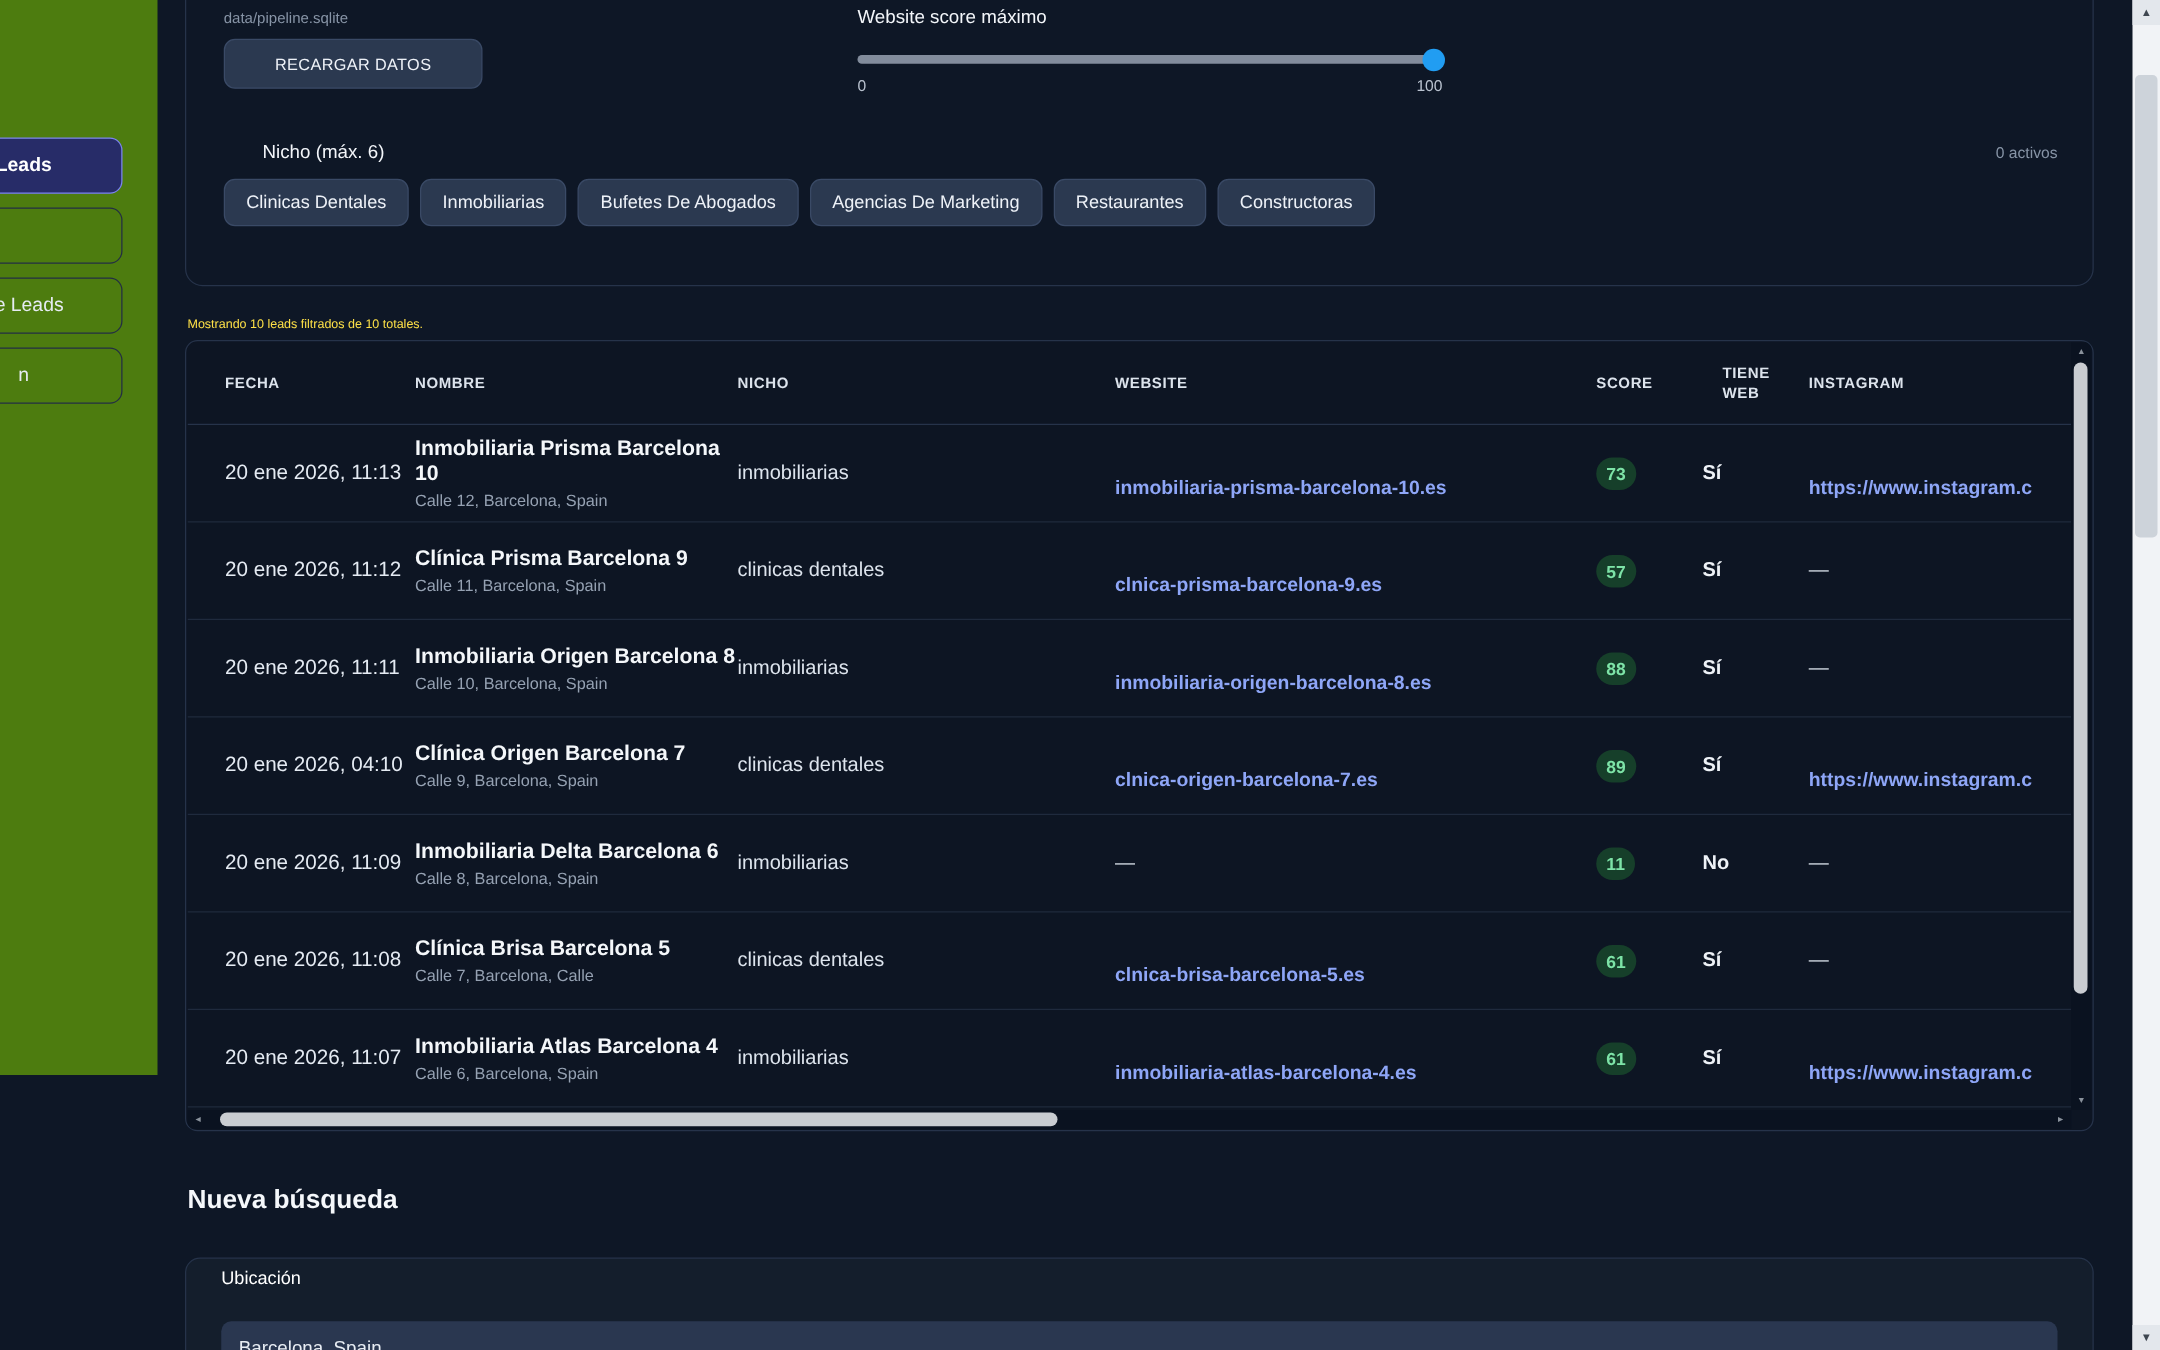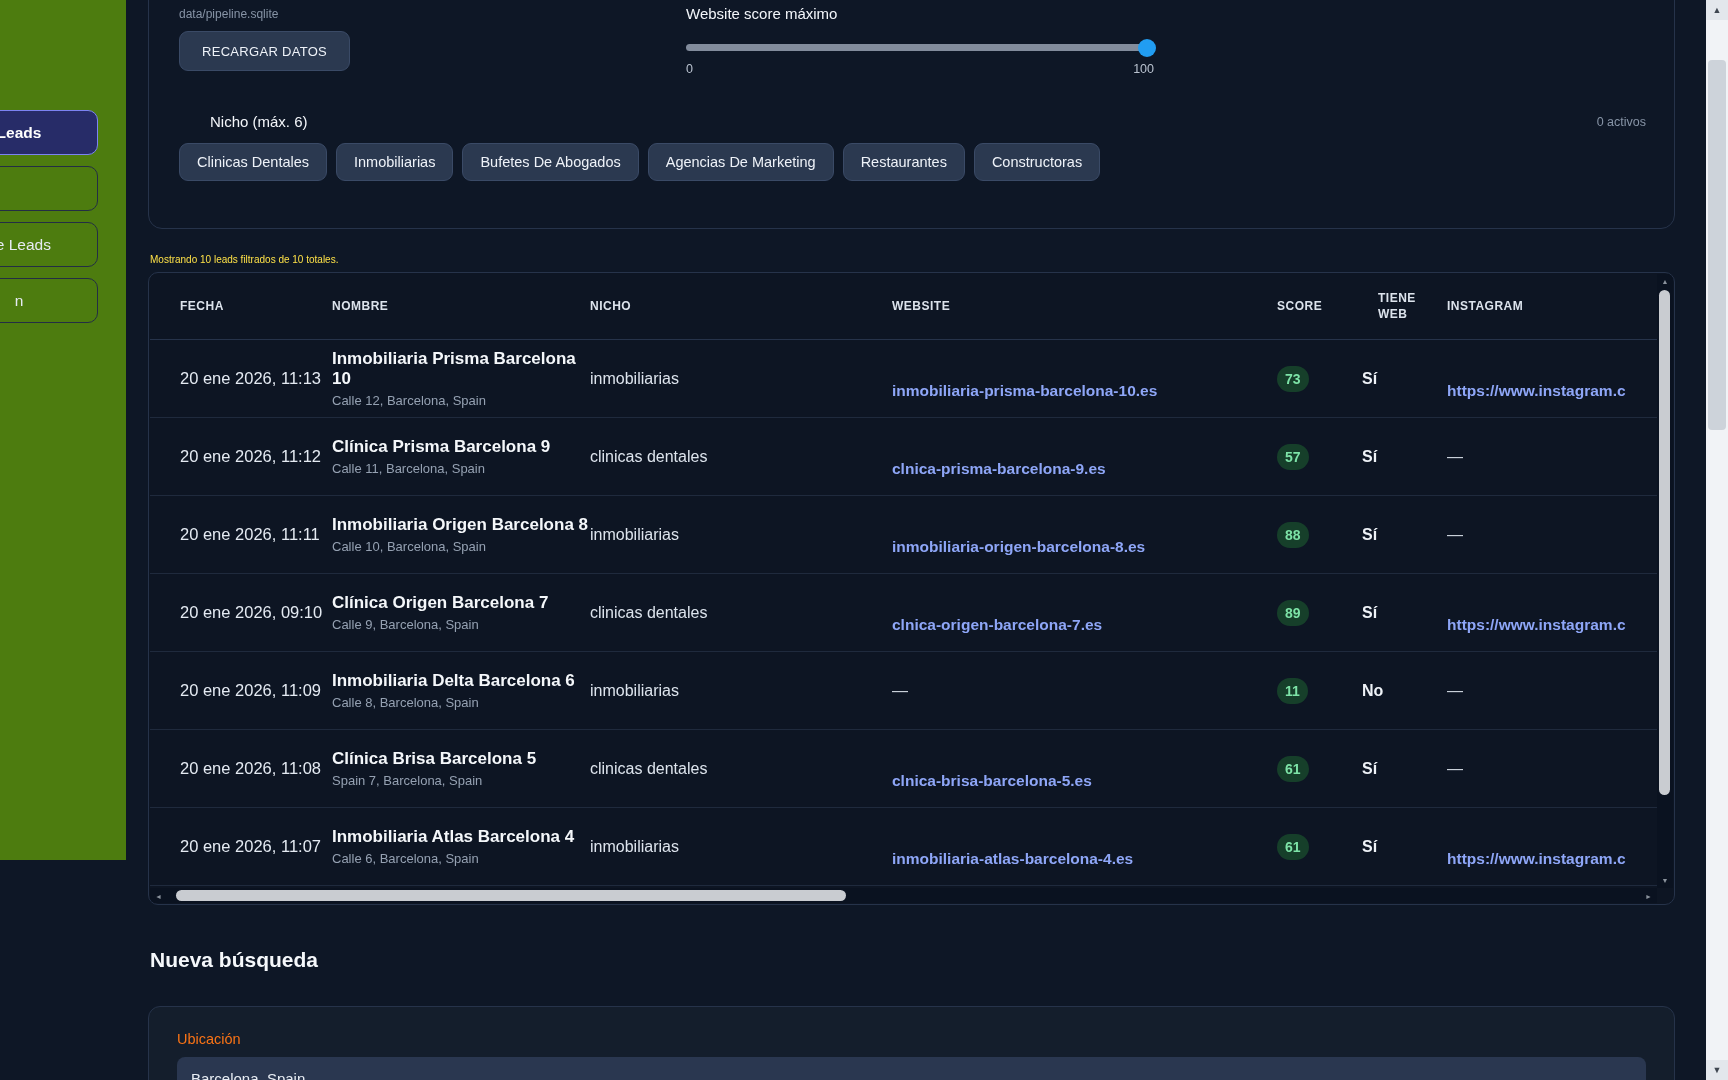--- a/index.html
+++ b/index.html
@@ -28,21 +28,21 @@
     color:#ffffff; font-weight:bold;
   }
 
   
   .filter-card {
     position:absolute; left:148px; top:-24px; width:1527px; height:253px;
     border:1px solid #26334a; border-radius:14px;
   }
   .db-path { position:absolute; left:30px; top:30px; font-size:12px; color:#8794a6; }
   .reload-btn {
-    position:absolute; left:30px; top:54px; height:40px; padding:0 22px;
+    position:absolute; left:30px; top:54px; height:40px; padding:0 40px;
     background:#2b3950; border:1px solid #3a4a66; border-radius:9px;
     color:#eef2f8; font-size:13px; letter-spacing:.3px;
     display:flex; align-items:center; cursor:pointer;
     font-family:"Liberation Sans", sans-serif;
   }
   .slider-block { position:absolute; left:537px; top:28px; width:468px; }
   .slider-label { font-size:15px; color:#f3f6fa; }
   .slider-track {
     position:relative; margin-top:22px; height:7px; border-radius:4px;
     background:#828c9c; cursor:pointer;
@@ -117,21 +117,21 @@
   .hscroll .arrow.left { left:5px; }
   .hscroll .arrow.right { right:5px; }
   .hscroll-thumb { position:absolute; left:26px; top:2px; height:11px; width:670px; border-radius:6px; background:#c9ccd1; cursor:grab; }
 
   
   .new-search-title { position:absolute; left:150px; top:948px; font-size:21px; font-weight:bold; color:#f5f8fb; }
   .search-card {
     position:absolute; left:148px; top:1006px; width:1527px; height:160px;
     border:1px solid #26334a; border-radius:12px; background:#141e2c;
   }
-  .loc-label { position:absolute; left:28px; top:24px; font-size:14.5px; color:#f97316; }
+  .loc-label { position:absolute; left:28px; top:8px; font-size:14.5px; color:#ffffff; }
   .loc-input {
     position:absolute; left:28px; top:50px; width:calc(100% - 56px); height:42px;
     background:#2a3750; border:none; border-radius:8px; color:#e8edf4;
     font-size:15px; padding:0 14px; font-family:"Liberation Sans", sans-serif;
   }
 
   
   .browser-scrollbar {
     position:absolute; right:0; top:0; width:22px; height:1080px;
     background:#f1f3f6; cursor:pointer;
@@ -239,21 +239,21 @@
         <div class="cell-name-sub">Calle 10, Barcelona, Spain</div>
       </div>
       <div class="cell-nicho">inmobiliarias</div>
       <div class="cell-link">inmobiliaria-origen-barcelona-8.es</div>
       <div><span class="score-badge">88</span></div>
       <div class="cell-bool">Sí</div>
       <div class="cell-dash">—</div>
     </div>
 
     <div class="lead-grid lead-row">
-      <div class="cell-date">20 ene 2026, 09:10</div>
+      <div class="cell-date">20 ene 2026, 04:10</div>
       <div>
         <div class="cell-name-main">Clínica Origen Barcelona 7</div>
         <div class="cell-name-sub">Calle 9, Barcelona, Spain</div>
       </div>
       <div class="cell-nicho">clinicas dentales</div>
       <div class="cell-link">clnica-origen-barcelona-7.es</div>
       <div><span class="score-badge">89</span></div>
       <div class="cell-bool">Sí</div>
       <div class="cell-link">https://www.instagram.c</div>
     </div>
@@ -268,21 +268,21 @@
       <div class="cell-dash">—</div>
       <div><span class="score-badge">11</span></div>
       <div class="cell-bool">No</div>
       <div class="cell-dash">—</div>
     </div>
 
     <div class="lead-grid lead-row">
       <div class="cell-date">20 ene 2026, 11:08</div>
       <div>
         <div class="cell-name-main">Clínica Brisa Barcelona 5</div>
-        <div class="cell-name-sub">Spain 7, Barcelona, Spain</div>
+        <div class="cell-name-sub">Calle 7, Barcelona, Calle</div>
       </div>
       <div class="cell-nicho">clinicas dentales</div>
       <div class="cell-link">clnica-brisa-barcelona-5.es</div>
       <div><span class="score-badge">61</span></div>
       <div class="cell-bool">Sí</div>
       <div class="cell-dash">—</div>
     </div>
 
     <div class="lead-grid lead-row">
       <div class="cell-date">20 ene 2026, 11:07</div>

